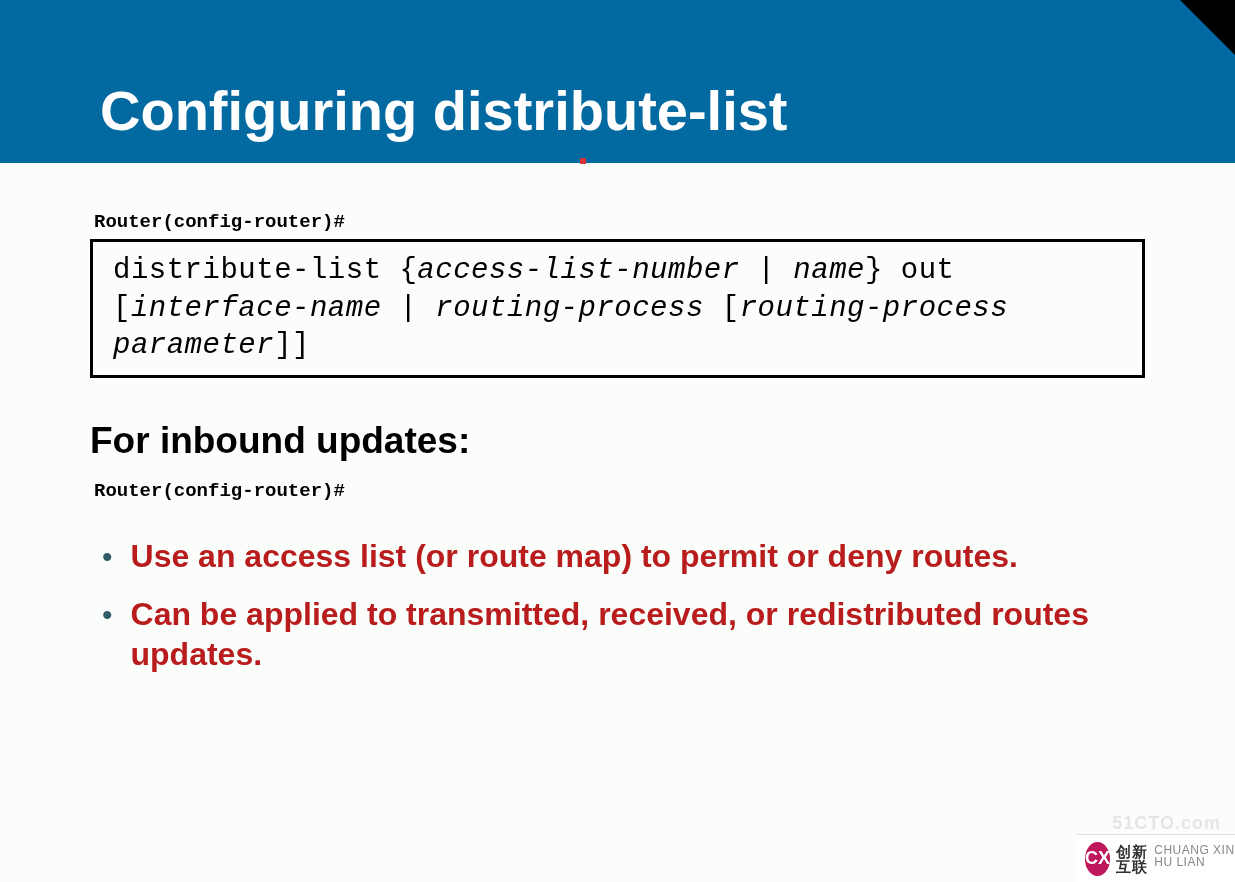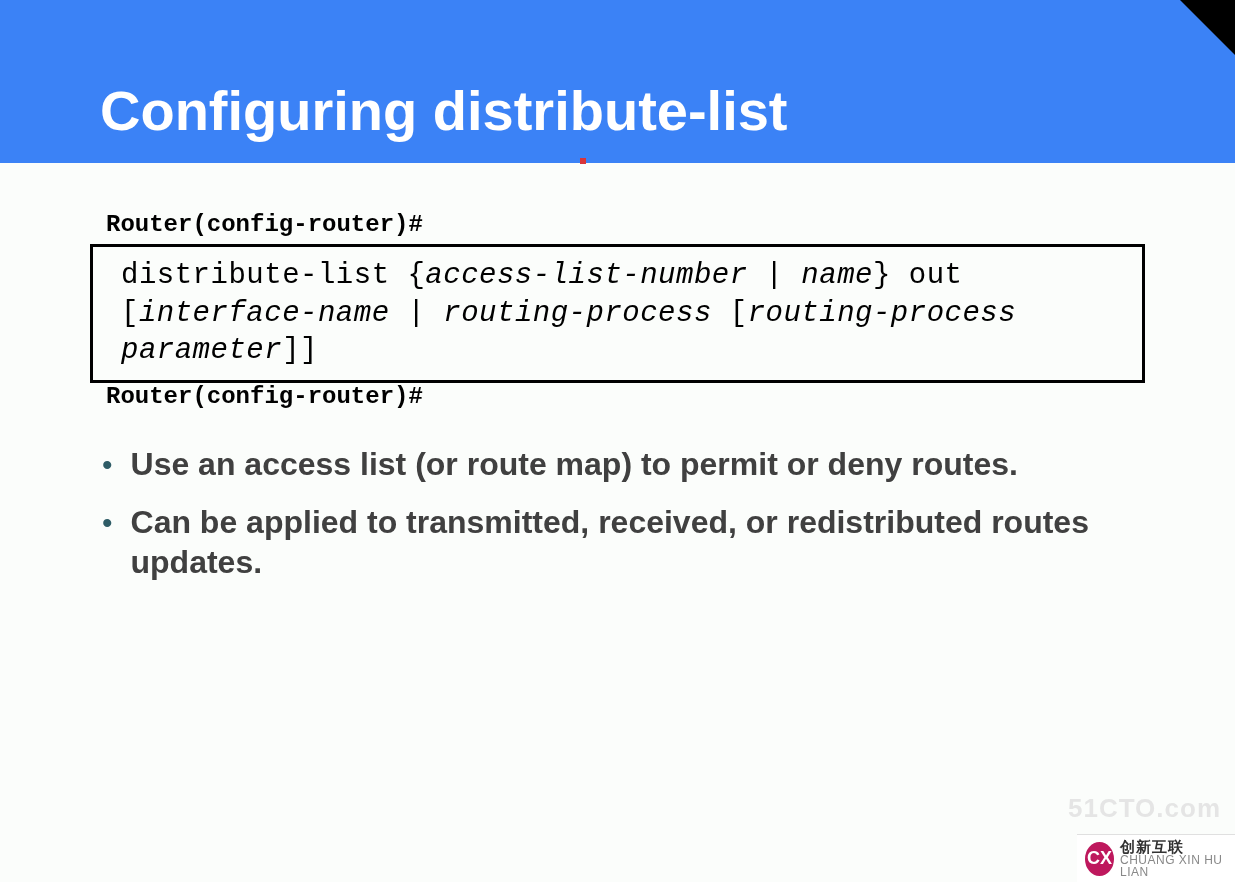--- a/index.html
+++ b/index.html
@@ -9,21 +9,21 @@
   }
   body {
     width: 1235px;
     height: 882px;
     background: #fbfdfb;
     font-family: Arial, Helvetica, sans-serif;
     position: relative;
     overflow: hidden;
   }
   .header {
-    background: #3b82f6;
+    background: #0369a1;
     width: 100%;
     height: 163px;
     position: relative;
   }
   .corner-triangle {
     position: absolute;
     top: 0;
     right: 0;
     width: 0;
     height: 0;
@@ -55,29 +55,29 @@
     color: #000;
     margin-top: 4px;
     margin-bottom: 22px;
   }
   .section-heading.second {
     margin-top: 42px;
     margin-bottom: 18px;
   }
   .prompt {
     font-family: "Courier New", Courier, monospace;
-    font-size: 24px;
+    font-size: 19px;
     font-weight: bold;
     color: #000;
-    margin-left: 16px;
+    margin-left: 4px;
     margin-bottom: 6px;
   }
   .syntax-box {
     border: 3px solid #000;
-    padding: 10px 12px 10px 28px;
+    padding: 10px 12px 10px 20px;
     font-family: "Courier New", Courier, monospace;
     font-size: 29px;
     line-height: 1.3;
     color: #000;
     letter-spacing: 0.5px;
   }
   .it { font-style: italic; }
   .bullets {
     margin-top: 34px;
     padding-left: 12px;
@@ -91,29 +91,29 @@
     color: #2e5c66;
     font-size: 30px;
     line-height: 1.1;
     margin-right: 18px;
     flex-shrink: 0;
     margin-top: 4px;
   }
   .bullet-text {
     font-size: 32px;
     font-weight: 600;
-    color: #404040;
+    color: #b91c1c;
     line-height: 1.25;
   }
   .watermark-text {
     position: absolute;
     right: 14px;
-    bottom: 58px;
+    bottom: 48px;
     color: #dcdcdc;
-    font-size: 26px;
+    font-size: 18px;
     font-weight: bold;
     letter-spacing: 1px;
     opacity: 0.7;
   }
   .logo-box {
     position: absolute;
     right: 0;
     bottom: 0;
     width: 158px;
     height: 48px;
@@ -131,21 +131,21 @@
     color: #fff;
     font-size: 18px;
     font-weight: bold;
     display: flex;
     align-items: center;
     justify-content: center;
     margin-right: 6px;
   }
   .logo-text {
     display: flex;
-    flex-direction: column;
+    flex-direction: row;
     line-height: 1.0;
   }
   .logo-cn {
     font-size: 15px;
     font-weight: bold;
     color: #333;
     letter-spacing: 1px;
   }
   .logo-py {
     font-size: 12px;
@@ -162,20 +162,21 @@
 </div>
 <div class="crumb"></div>
 
 <div class="content">
 
   <div class="prompt">Router(config-router)#</div>
   <div class="syntax-box">
     <span>distribute-list {</span><span class="it">access-list-number</span><span> | </span><span class="it">name</span><span>} out [</span><span class="it">interface-name</span><span>  | </span><span class="it">routing-process</span><span> [</span><span class="it">routing-process parameter</span><span>]]</span>
   </div>
 
+  <div class="section-heading second">For inbound updates:</div>
   <div class="prompt">Router(config-router)#</div>
 
   <div class="bullets">
     <div class="bullet-row">
       <div class="bullet-dot">•</div>
       <div class="bullet-text">Use an access list (or route map) to permit or deny routes.</div>
     </div>
     <div class="bullet-row">
       <div class="bullet-dot">•</div>
       <div class="bullet-text">Can be applied to transmitted, received, or redistributed routes updates.</div>

